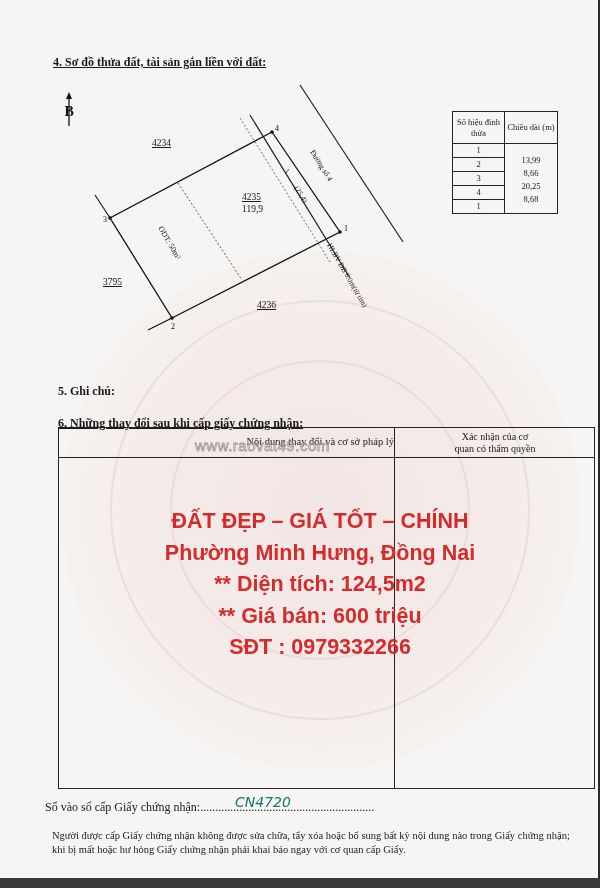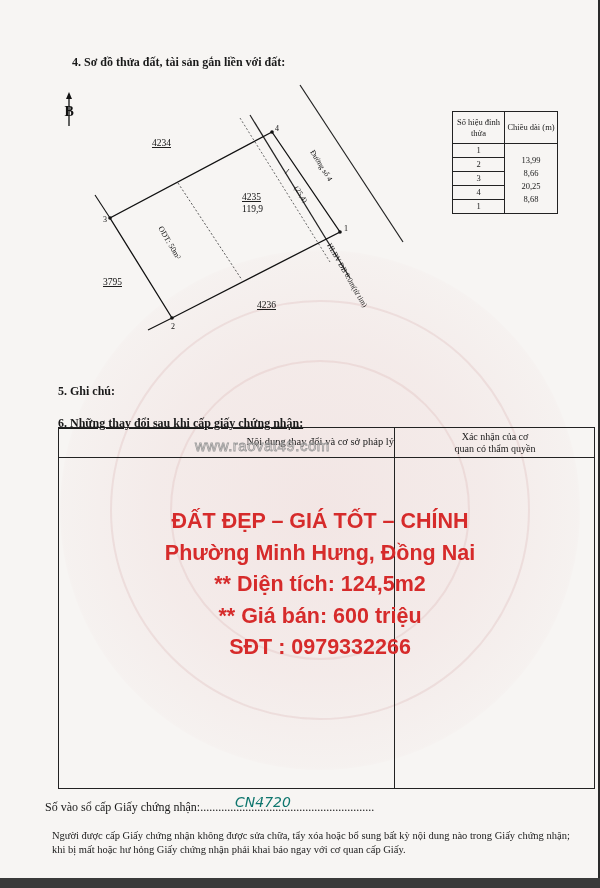--- a/index.html
+++ b/index.html
@@ -57,21 +57,21 @@
     svg text { font-family: "Liberation Serif", serif; }
   </style>
 </head>
 <body>
 
 <div class="page">
   <div class="seal"></div>
   <div class="seal-ring" style="left:110px;top:300px;width:420px;height:420px;"></div>
   <div class="seal-ring" style="left:170px;top:360px;width:300px;height:300px;"></div>
 
-  <div class="heading" style="left:72px;top:55px;">4. Sơ đồ thửa đất, tài sản gắn liền với đất:</div>
+  <div class="heading" style="left:53px;top:55px;text-decoration:underline;">4. Sơ đồ thửa đất, tài sản gắn liền với đất:</div>
 
   <svg class="north" viewBox="0 0 14 34">
     <line x1="6" y1="4" x2="6" y2="34" stroke="#111" stroke-width="1.3"></line>
     <polygon points="6,0 3,7 9,7" fill="#111"></polygon>
     <text x="1.5" y="24" font-size="14" font-weight="bold" fill="#111">B</text>
   </svg>
 
   <svg class="diagram" viewBox="0 0 600 360">
 
     <line x1="300" y1="85" x2="403" y2="242" stroke="#222" stroke-width="1.2"></line>

